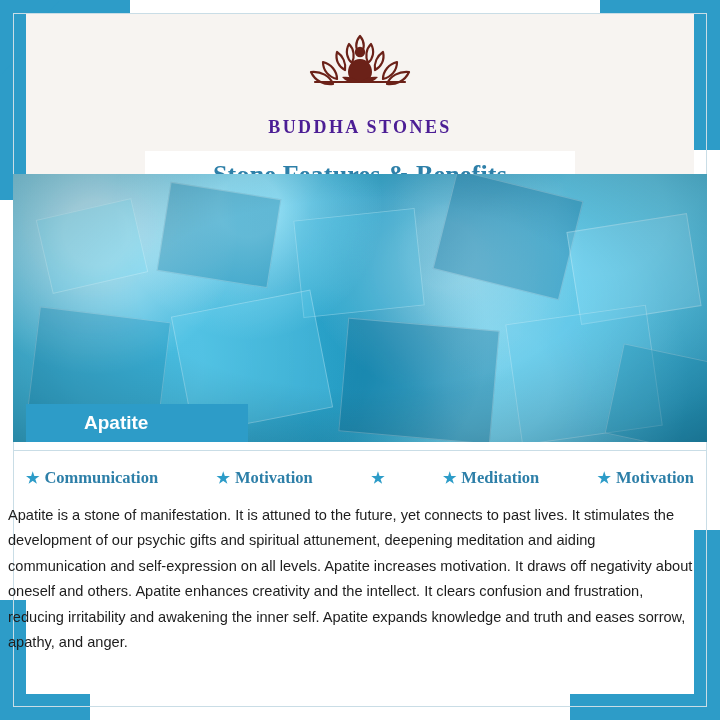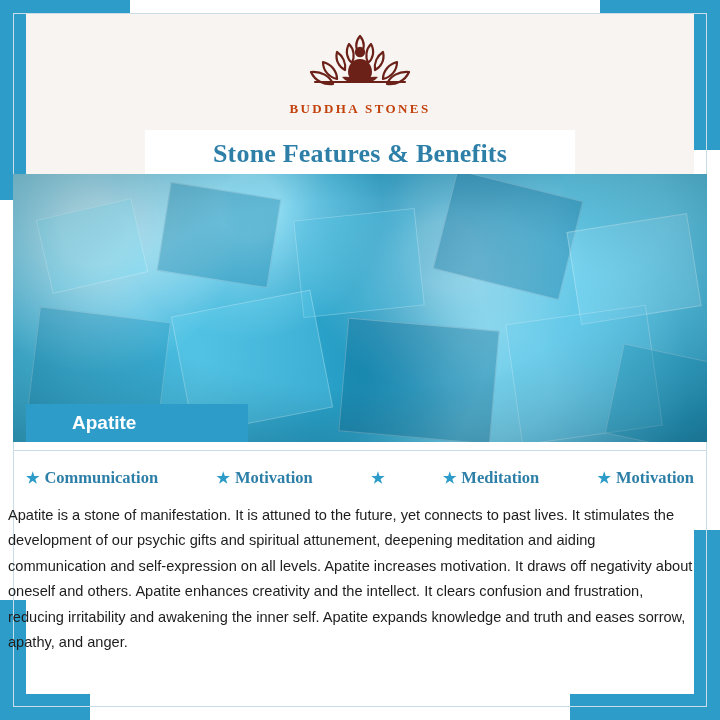--- a/index.html
+++ b/index.html
@@ -64,24 +64,24 @@
   }
 
   .logo-block {
     margin-top: 16px;
     display: flex;
     flex-direction: column;
     align-items: center;
   }
   .logo-mark { line-height: 0; }
   .brand-name {
-    margin-top: 7px;
-    font-size: 13px;
+    margin-top: 23px;
+    font-size: 18px;
     letter-spacing: 2.4px;
-    color: #c2410c;
+    color: #4c1d95;
     font-family: "Liberation Serif", serif;
     font-weight: bold;
   }
 
   .title-bar {
     margin-top: 13px;
     width: 430px;
     background: #ffffff;
     text-align: center;
     padding: 9px 0 11px 0;
@@ -143,21 +143,21 @@
     left: 13px;
     bottom: 0;
     height: 38px;
     width: 222px;
     background: #2d9cc8;
     display: flex;
     align-items: center;
     color: #ffffff;
     font-size: 19px;
     font-weight: bold;
-    padding-left: 46px;
+    padding-left: 58px;
     box-sizing: border-box;
     font-family: "Liberation Sans", sans-serif;
   }
 
   
   .benefits {
     position: absolute;
     left: 26px; right: 26px;
     top: 468px;
     display: flex;

